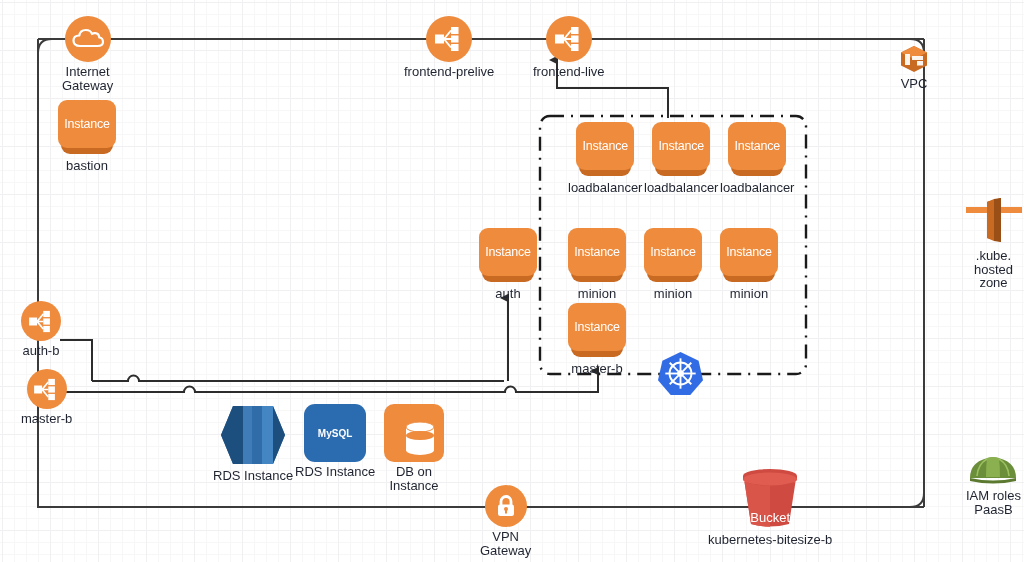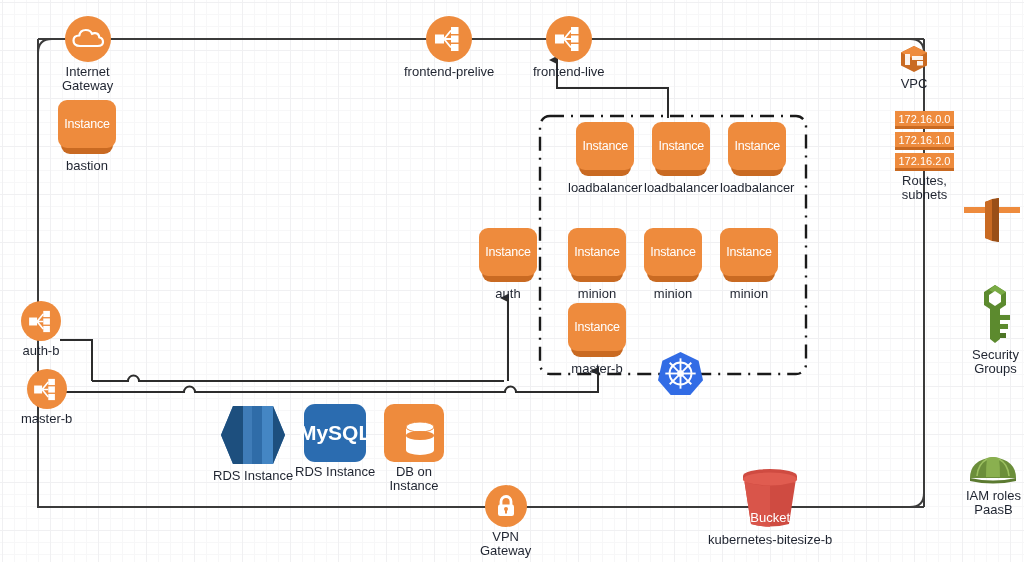--- a/index.html
+++ b/index.html
@@ -71,21 +71,21 @@
     font-size: 11px;
     font-family: "Liberation Sans", sans-serif;
     display: flex; align-items: center; justify-content: center;
     margin-bottom: 3px;
   }
   .mysql-box {
     width: 62px; height: 58px; border-radius: 11px; background: #2b6cb0;
     display: flex; align-items: center; justify-content: center;
   }
   .mysql-box span {
-    color: #ffffff; font-size: 21px; font-weight: bold;
+    color: #ffffff; font-size: 10px; font-weight: bold;
     font-family: "Liberation Sans", sans-serif;
   }
   .dbinst-box {
     position: relative; width: 60px; height: 58px; border-radius: 10px; background: #ee8b3d;
   }
   
   .bucket-wrap { position: relative; width: 60px; height: 62px; }
   .bucket-label {
     position: absolute; left: 0; top: 26px; width: 60px;
     text-align: center; color: #ffffff; font-size: 13px;
@@ -313,51 +313,34 @@
     <svg width="32" height="30" viewBox="0 0 32 30" xmlns="http://www.w3.org/2000/svg">
       <polygon points="16,2 29,8.5 29,21.5 16,28 3,21.5 3,8.5" fill="#c96a22"></polygon>
       <polygon points="16,2 29,8.5 16,15 3,8.5" fill="#ee8b3d"></polygon>
       <rect x="7" y="10" width="5" height="11" fill="#ffffff" opacity="0.92"></rect>
       <rect x="14" y="12" width="11" height="4" fill="#ffffff" opacity="0.92"></rect>
       <rect x="19" y="17" width="6" height="4.5" fill="#ffffff" opacity="0.92"></rect>
     </svg>
     <div class="cap">VPC</div>
   </div>
 
-  <div class="cidr-wrap" style="left:895px; top:111px;">
-    <div class="cidr">172.16.0.0</div>
-    <div class="cidr">172.16.1.0</div>
-    <div class="cidr">172.16.2.0</div>
-    <div class="cap" style="margin-top:0;">Routes,
-subnets</div>
-  </div>
 
   <div class="node" style="left:963px; top:194px;">
     <svg width="58" height="52" viewBox="0 0 58 52" xmlns="http://www.w3.org/2000/svg">
       <polygon points="22,8 36,4 36,18 22,22" fill="#ee8b3d"></polygon>
       <rect x="1" y="13" width="22" height="6" fill="#ee8b3d"></rect>
       <rect x="36" y="13" width="21" height="6" fill="#ee8b3d"></rect>
       <polygon points="22,8 36,4 36,48 22,44" fill="#a85a1c"></polygon>
       <polygon points="22,8 29,5 29,47 22,44" fill="#c96a22"></polygon>
       <polygon points="29,5 36,4 36,48 29,47" fill="#9a4f17"></polygon>
     </svg>
-  </div>
-
-  <div class="node" style="left:972px; top:283px;">
-    <svg width="40" height="62" viewBox="0 0 40 62" xmlns="http://www.w3.org/2000/svg">
-      <path d="M20 2 L31 9 L31 22 L25 26 L25 56 L20 60 L15 56 L15 26 L9 22 L9 9 Z" fill="#5c8a2e"></path>
-      <path d="M20 2 L31 9 L25 13 L14 7 Z" fill="#7aab45"></path>
-      <polygon points="20,8 26,12 26,19 20,23 14,19 14,12" fill="#ffffff"></polygon>
-      <rect x="25" y="32" width="10" height="5" fill="#5c8a2e"></rect>
-      <rect x="25" y="41" width="8" height="5" fill="#5c8a2e"></rect>
-      <rect x="25" y="50" width="6" height="5" fill="#4d7526"></rect>
-    </svg>
-    <div class="cap">Security
-Groups</div>
-  </div>
+    <div class="cap">.kube.
+hosted zone</div>
+  </div>
+
 
   <div class="node" style="left:966px; top:452px;">
     <svg width="52" height="34" viewBox="0 0 52 34" xmlns="http://www.w3.org/2000/svg">
       <path d="M3 26 Q3 8 26 5 Q49 8 49 26 Z" fill="#6b8e3a"></path>
       <path d="M20 6 Q26 4 32 6 Q33 14 33 25 L19 25 Q19 14 20 6 Z" fill="#8ab04f"></path>
       <path d="M3 26 Q26 31 49 26 L49 29 Q26 34 3 29 Z" fill="#5b7a30"></path>
       <path d="M10 24 Q11 12 20 7" stroke="#9cc060" stroke-width="1.6" fill="none"></path>
       <path d="M42 24 Q41 12 32 7" stroke="#9cc060" stroke-width="1.6" fill="none"></path>
     </svg>
     <div class="cap">IAM roles

